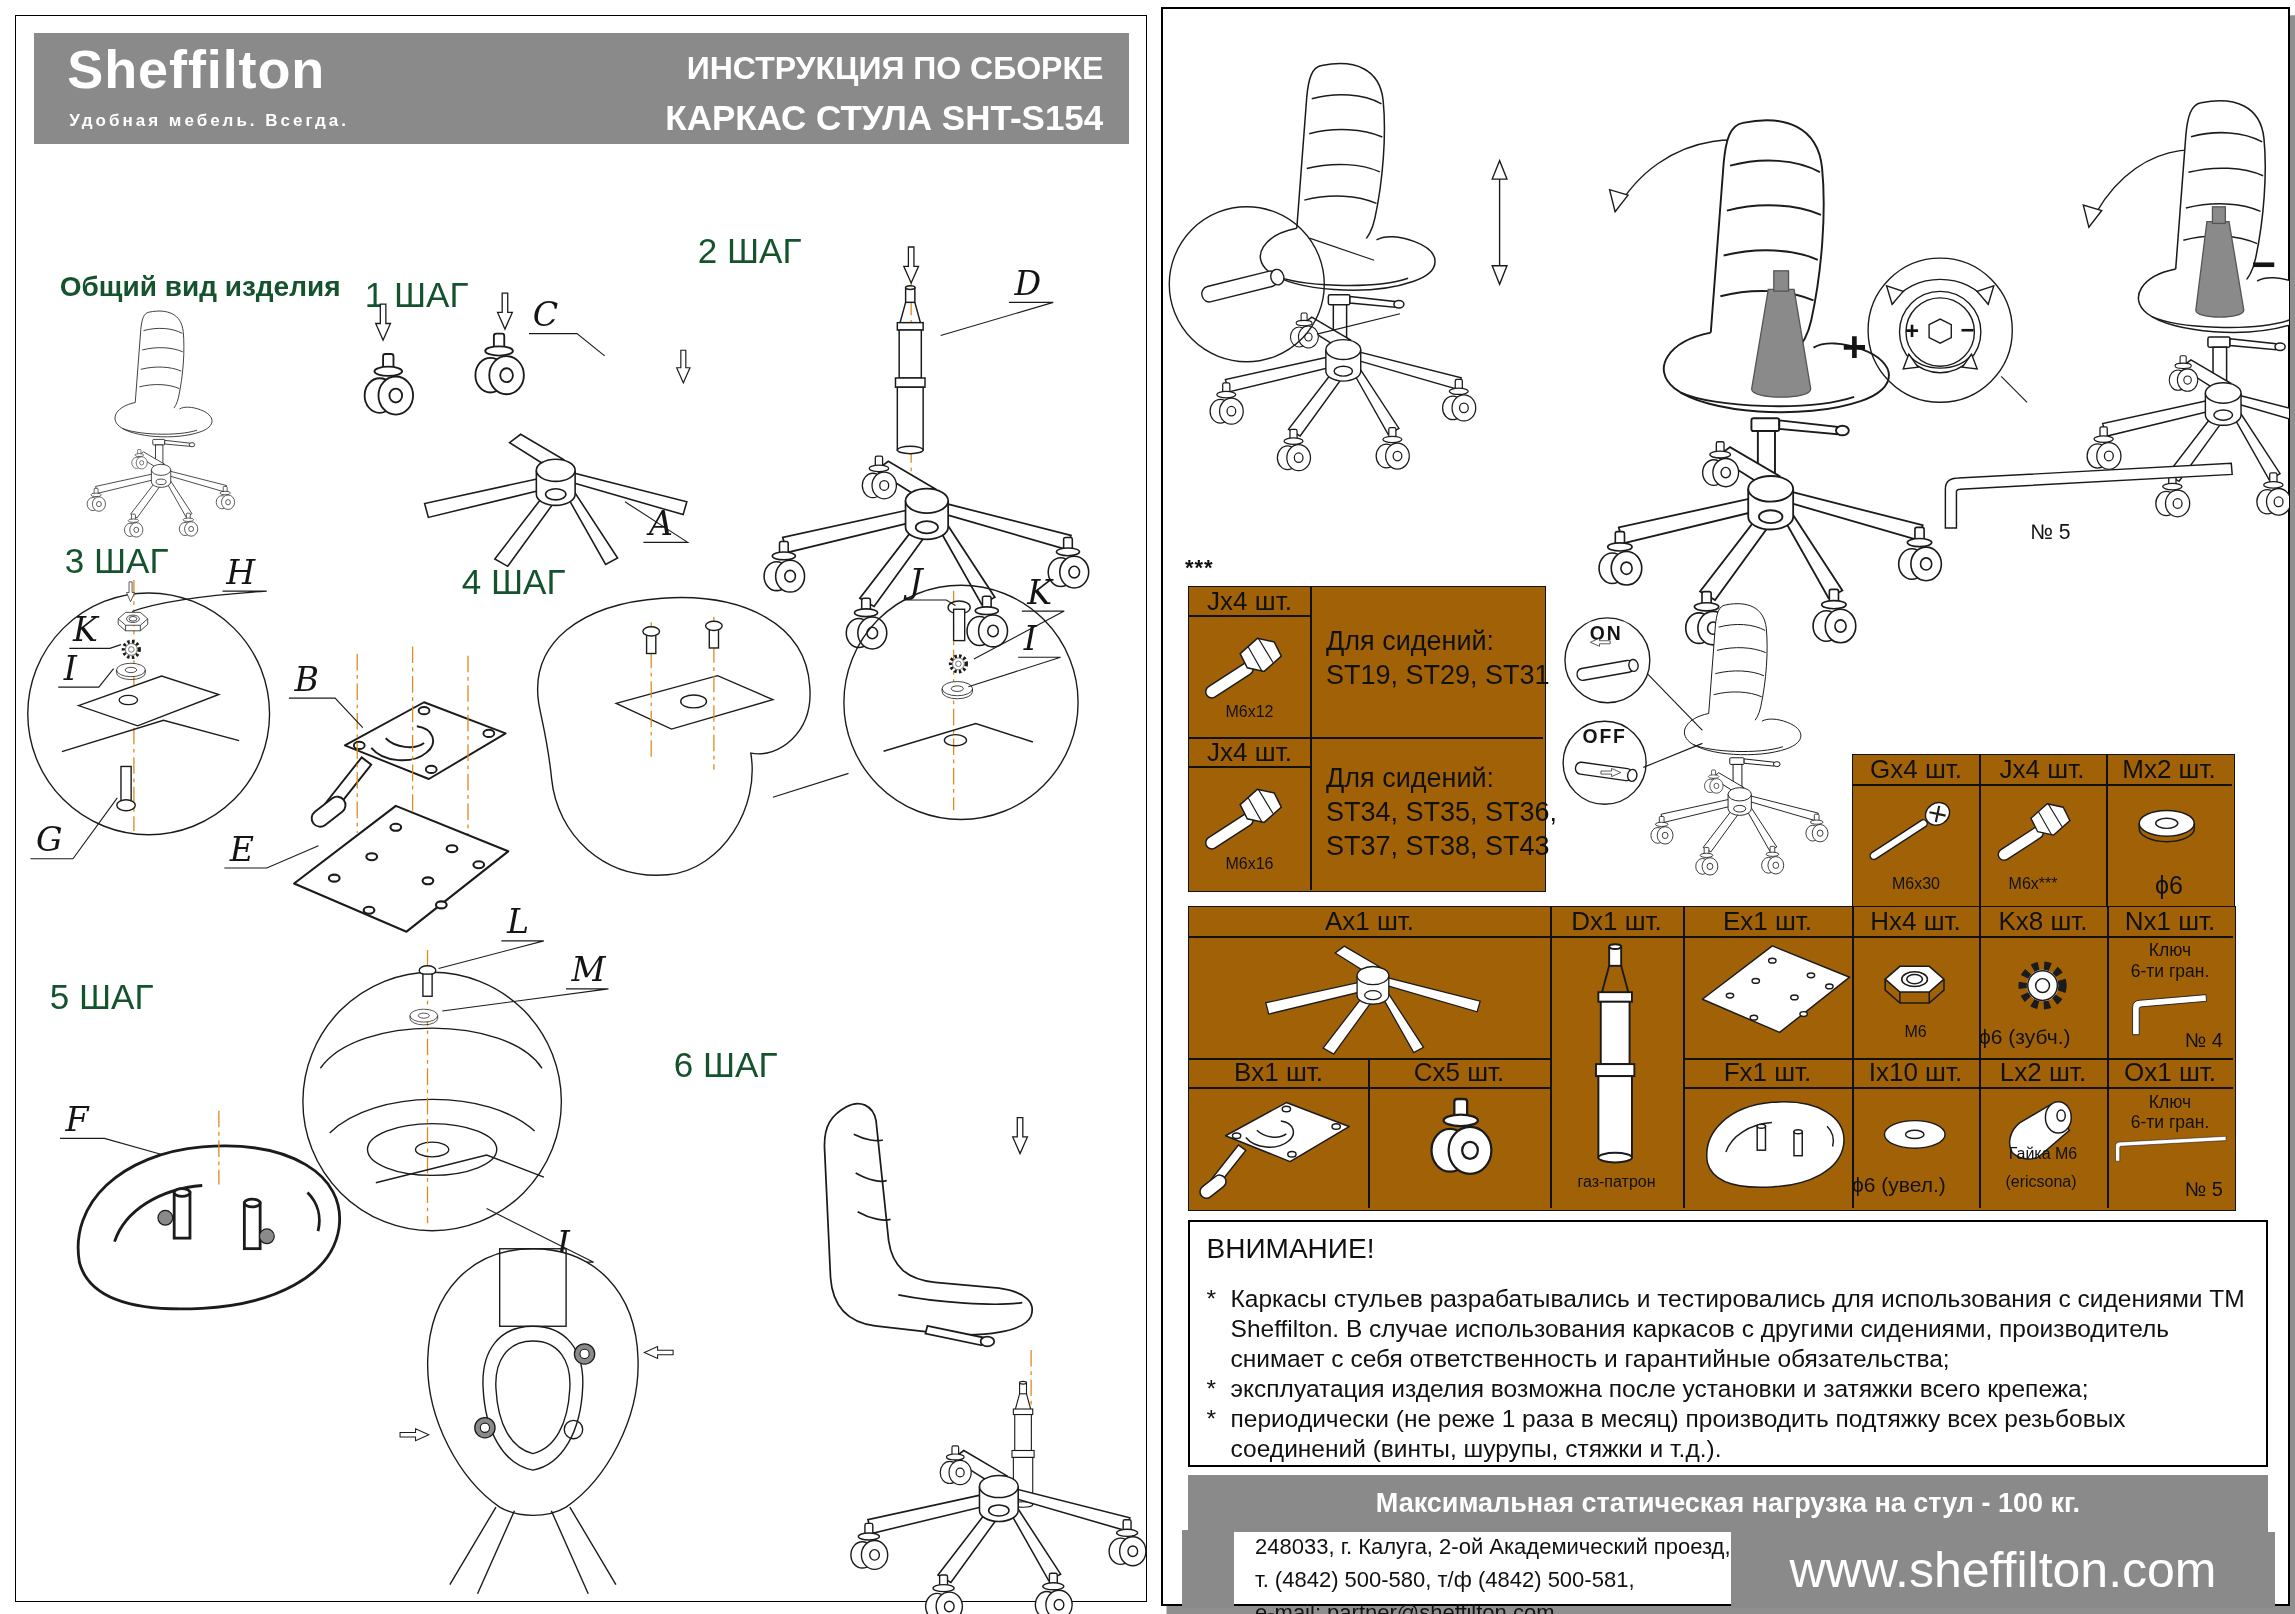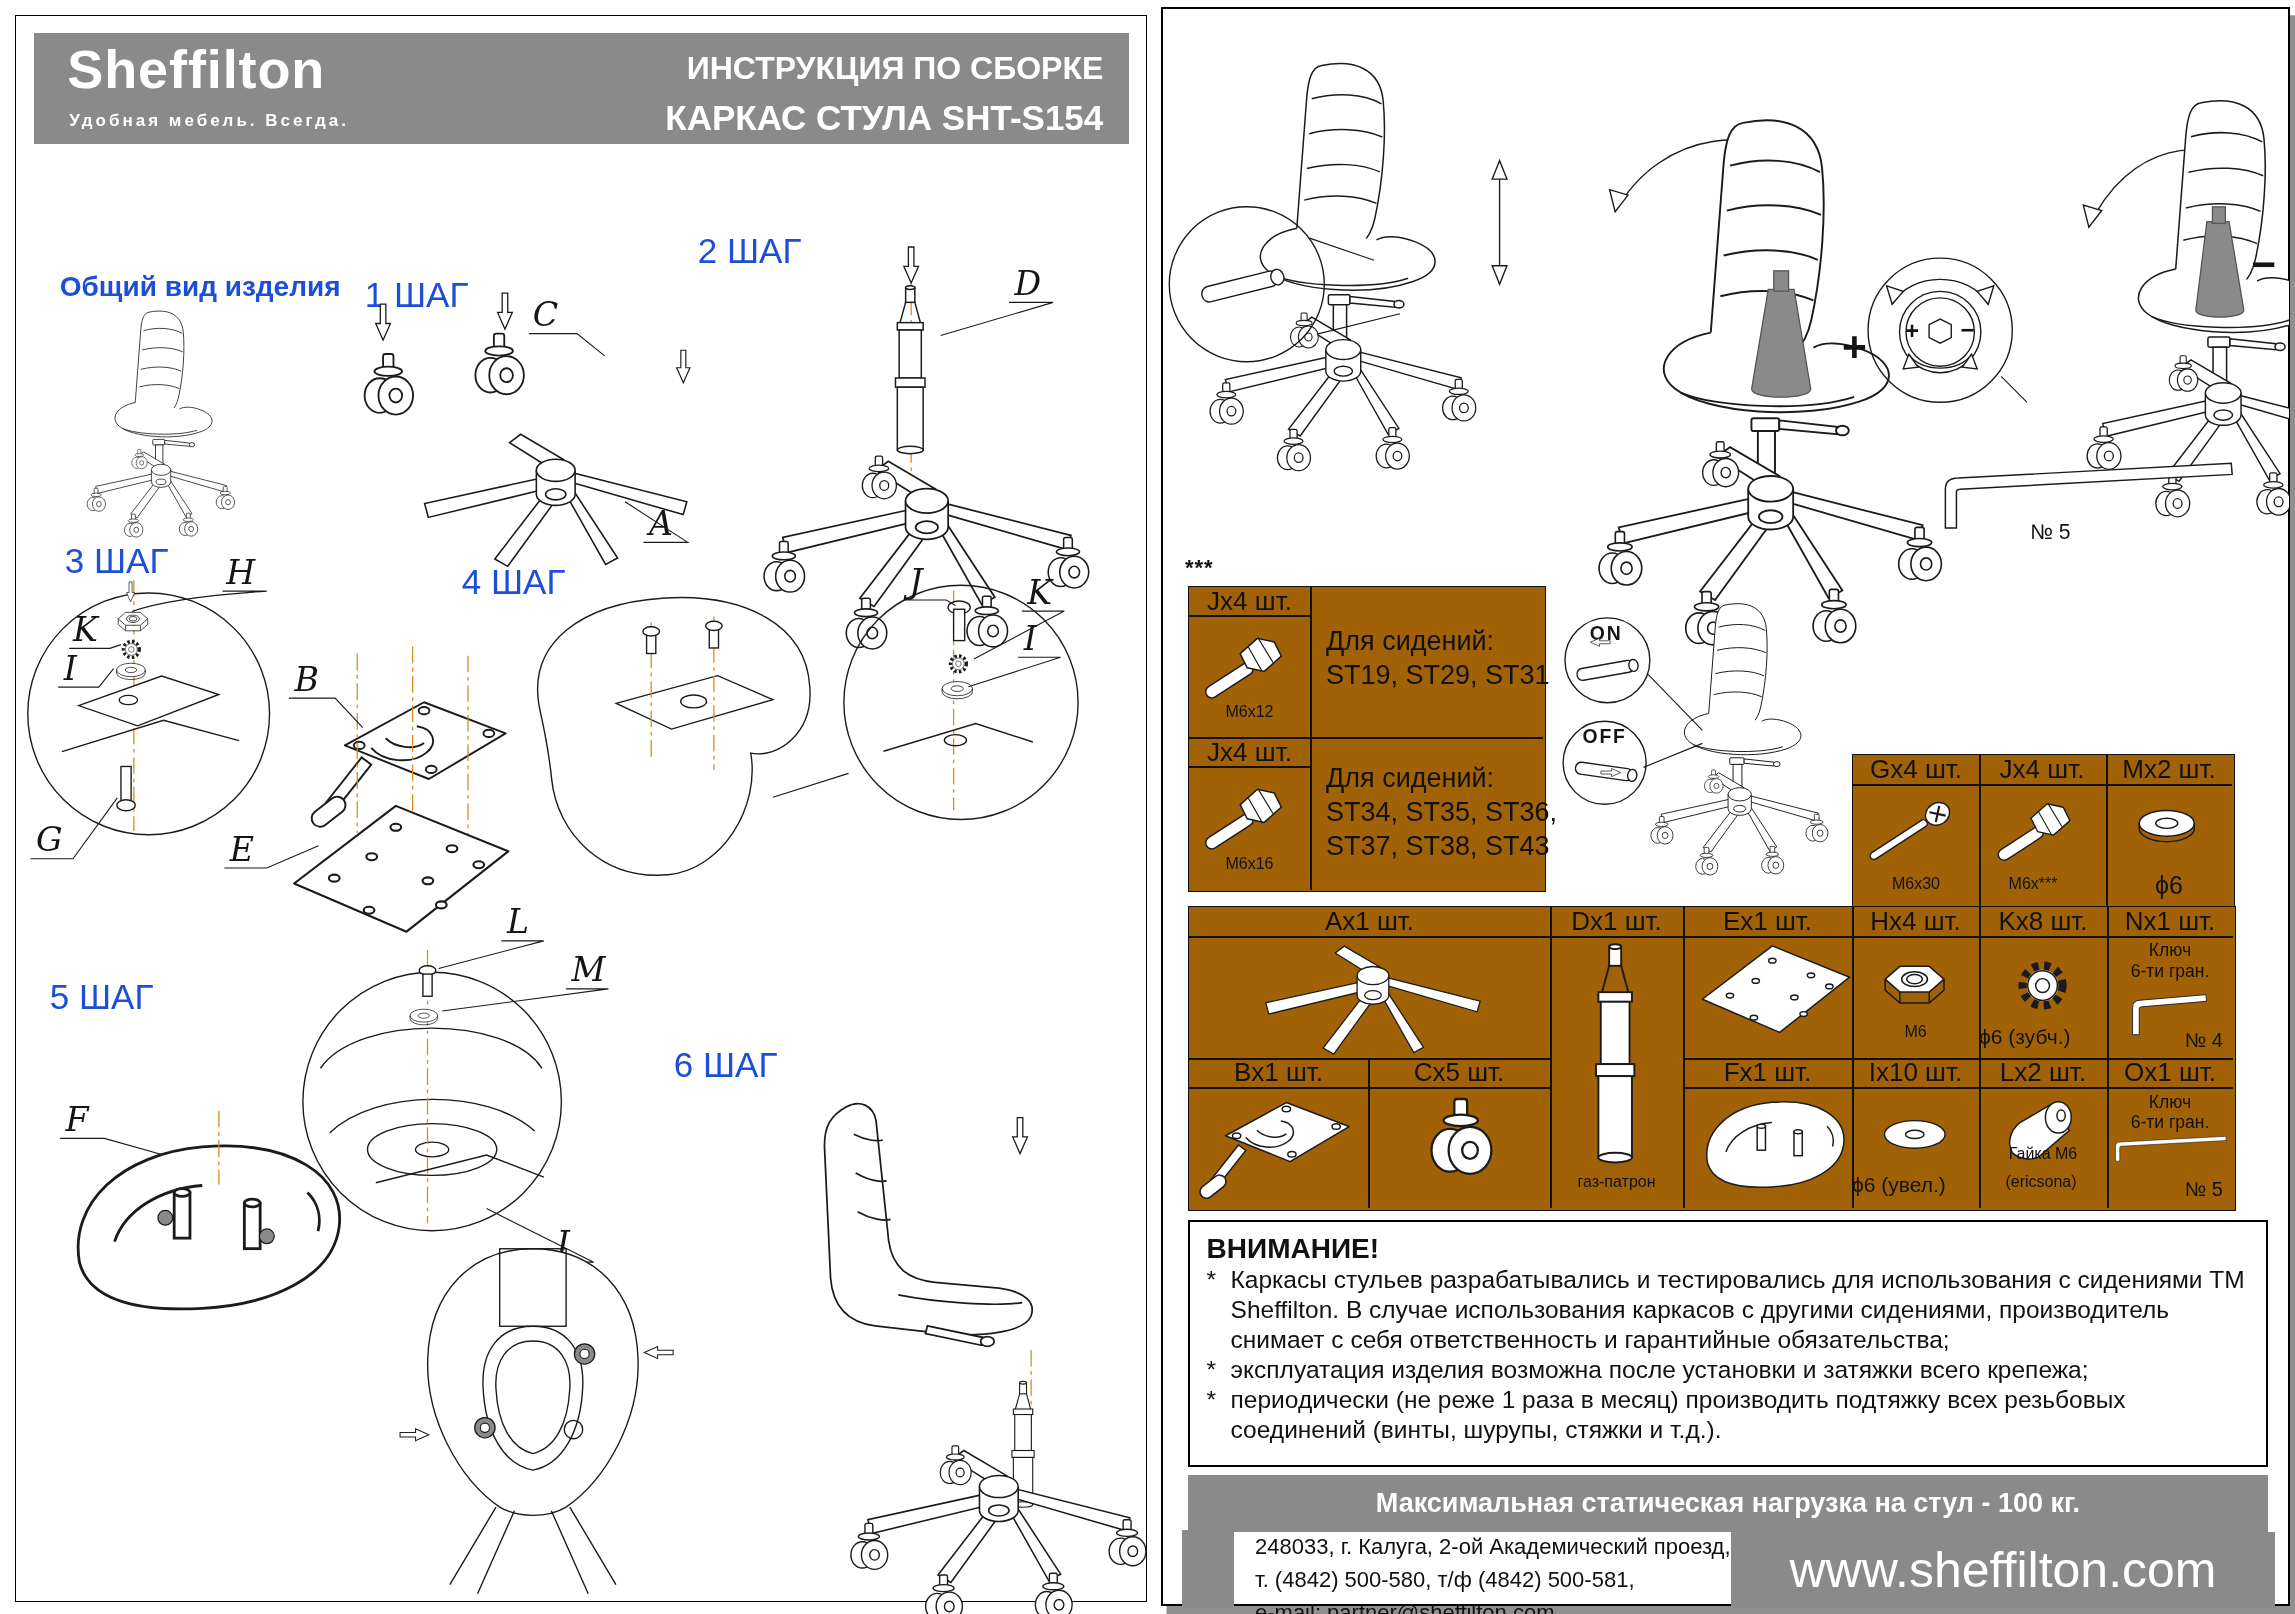--- a/index.html
+++ b/index.html
@@ -6,36 +6,36 @@
 html,body{background:#fff}
 #canvas{position:relative;width:2295px;height:1614px;font-family:"Liberation Sans",sans-serif;color:#111;overflow:hidden;background:#fff}
 .page{position:absolute;background:#fff;border:1.8px solid #000}
 #left-page{left:14.8px;top:14.8px;width:1132px;height:1587px}
 #right-page{left:1161px;top:7.4px;width:1129px;height:1599px;border-width:2.8px;box-shadow:5.5px 8.3px 0 #8f8f8f}
 .hdrbar{position:absolute;left:18.5px;top:17.5px;width:1095px;height:111px;background:#8a8a8b;color:#fff}
 .logo{position:absolute;left:33px;top:9.2px;font-weight:700;font-size:54px;line-height:1;letter-spacing:0.9px}
 .tagline{position:absolute;left:35px;top:78px;font-weight:700;font-size:17px;letter-spacing:3px}
 .t1{position:absolute;right:26px;top:16.6px;font-weight:700;font-size:32px;white-space:nowrap}
 .t2{position:absolute;right:26px;top:65px;font-weight:700;font-size:35px;white-space:nowrap}
-.steplabel{position:absolute;font-size:35px;color:#1d4ed8;white-space:nowrap}
+.steplabel{position:absolute;font-size:35px;color:#14532d;white-space:nowrap}
 .b{font-weight:700}
 .drw{position:absolute;overflow:visible}
 .clip{overflow:hidden}
 .tbl{position:absolute;border:1.8px solid #111;background:#a16207}
 .vl{position:absolute;width:1.8px;background:#111}
 .hl{position:absolute;height:1.8px;background:#111}
 .thdr{position:absolute;font-size:26px;text-align:center;white-space:nowrap;height:29px;line-height:29px}
 .tsize{position:absolute;font-size:16px;text-align:center;white-space:nowrap}
 .tsize24{position:absolute;font-size:21px;text-align:left;white-space:nowrap}
 .tsmall{position:absolute;font-size:17.5px;text-align:center;white-space:nowrap}
 .tnum{position:absolute;font-size:20px;text-align:right;white-space:nowrap}
 .tdesc{position:absolute;font-size:27px;line-height:34px;white-space:nowrap}
 .fnote{position:absolute;font-size:22px;font-weight:700;letter-spacing:0.9px}
 .warn{position:absolute;border:2.8px solid #000;background:#fff;padding:11px 16.6px}
-.wtitle{font-size:28px;font-weight:700;margin-bottom:0}
+.wtitle{font-size:28px;font-weight:400;margin-bottom:19px}
 .witem{display:flex;font-size:24.5px;line-height:30px}
 .wstar{width:24px;flex:none}
 .wtxt{flex:1}
 .loadbar{position:absolute;background:#8a8a8b;color:#fff;font-weight:700;font-size:27px;display:flex;align-items:center;justify-content:center}
 .websitebox{position:absolute;background:#8a8a8b;color:#fff;display:flex;align-items:center;justify-content:center;font-size:50px;white-space:nowrap}
 .addr{position:absolute;font-size:22px;line-height:33px;white-space:nowrap}
 .graysq{position:absolute;background:#8a8a8b}
 .co{font:italic 36px "DejaVu Serif",serif;fill:#141414}
 .onoff{font:700 21px "Liberation Sans",sans-serif;fill:#141414;letter-spacing:2px}
 .pm{font:700 46px "Liberation Sans",sans-serif;fill:#141414}

